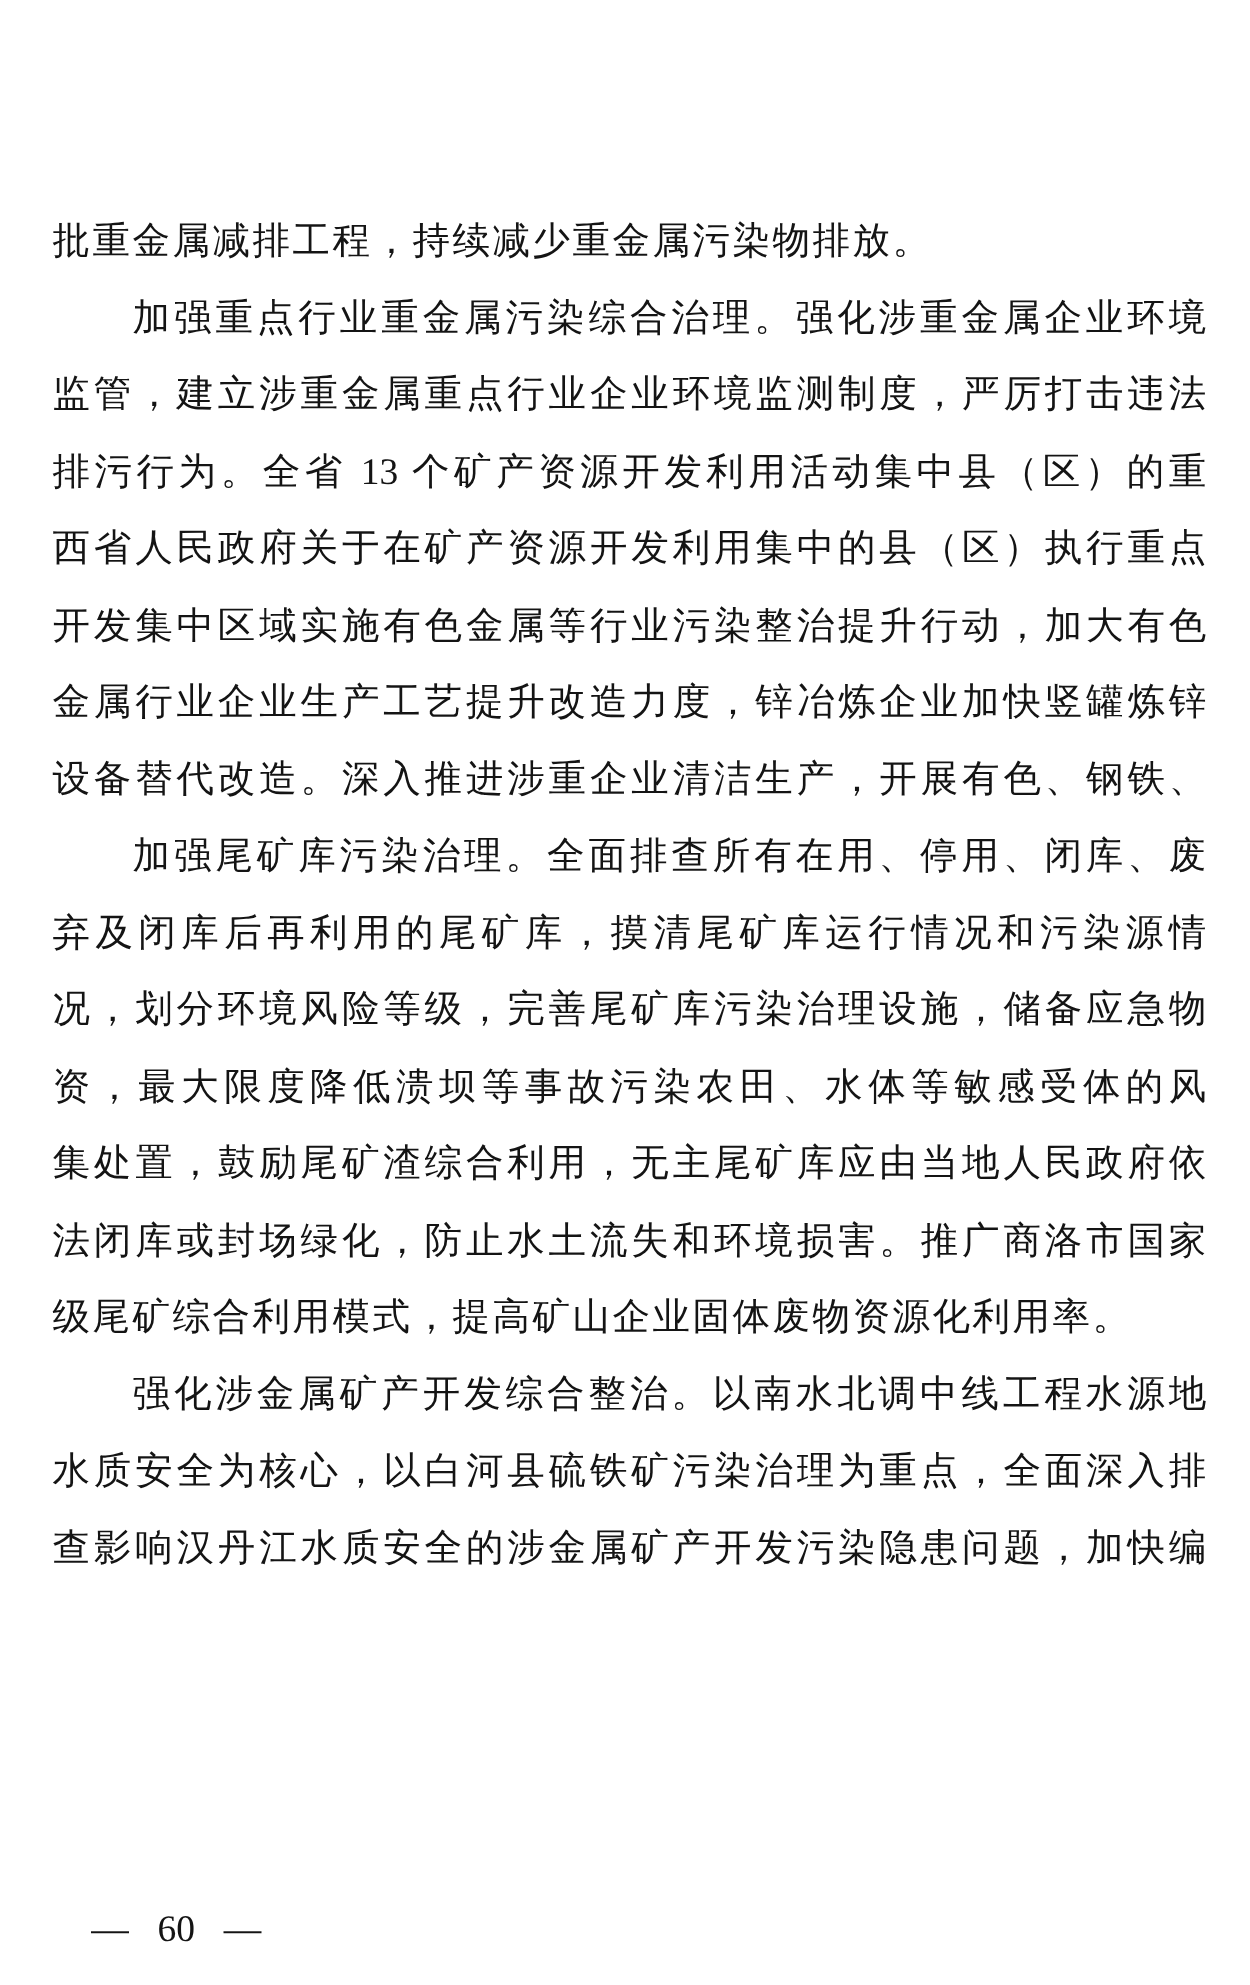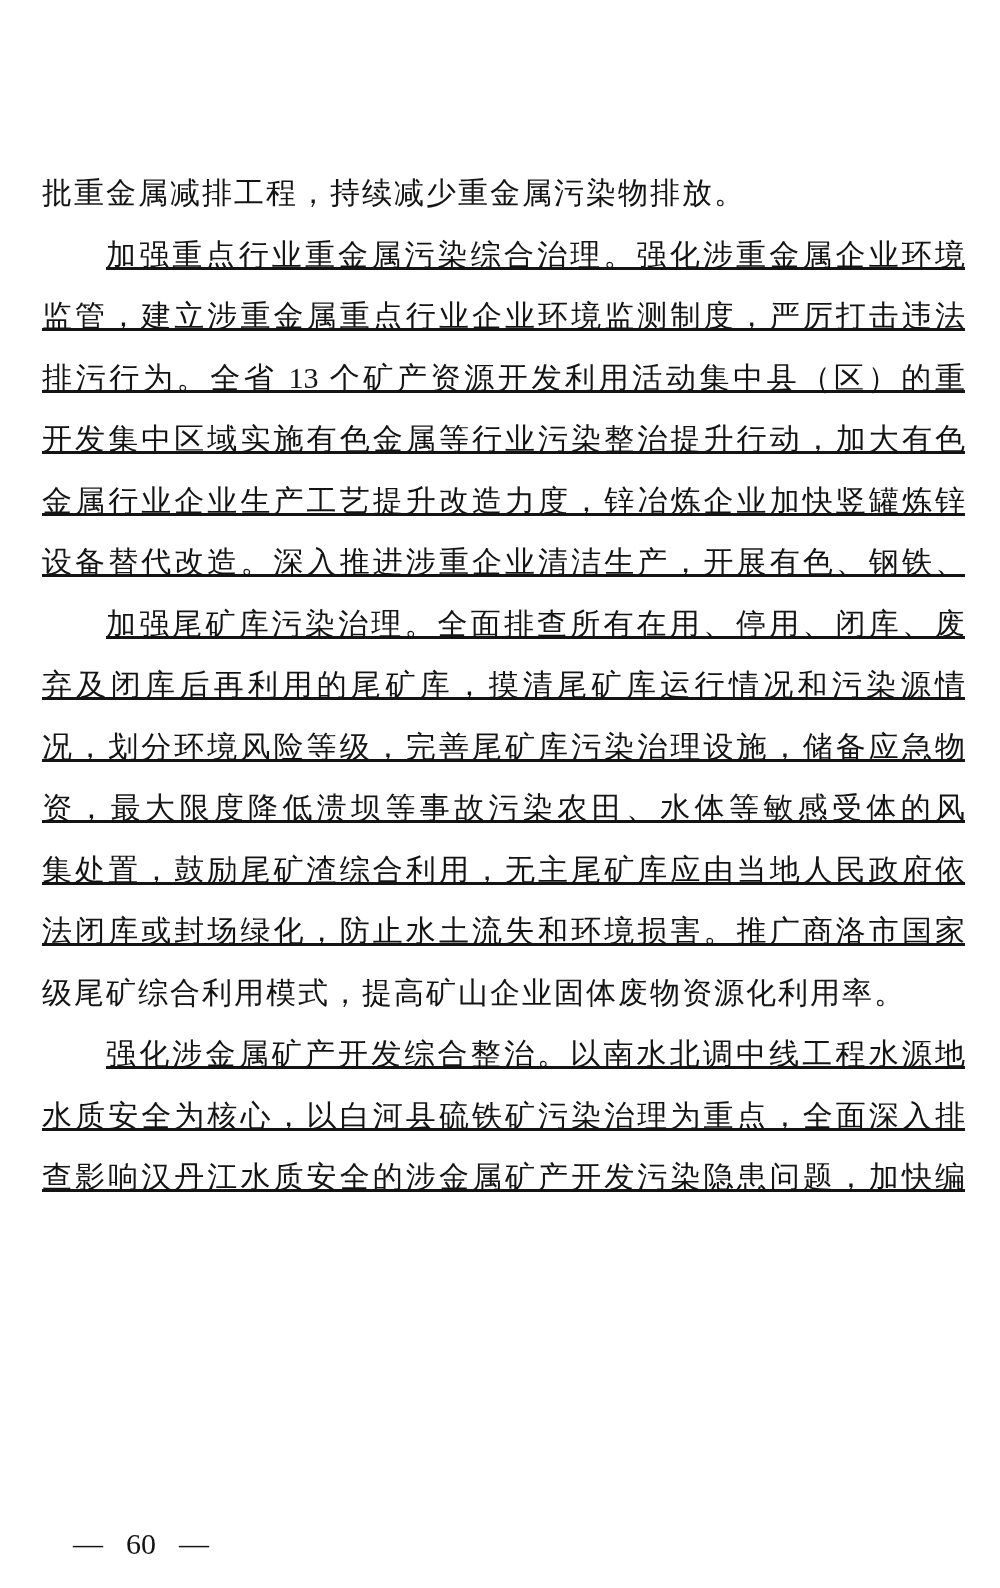--- a/index.html
+++ b/index.html
@@ -29,21 +29,20 @@
     font-size: 30px;
     letter-spacing: 2px;
     white-space: nowrap;
     font-weight: 400;
   }
   .line.fill {
     letter-spacing: 0;
     white-space: normal;
     text-align: justify;
     text-align-last: justify;
-    text-decoration: underline;
   }
   .line.indent {
     text-indent: 64px;
   }
   .page-footer {
     position: absolute;
     left: 73px;
     top: 1483px;
     height: 34px;
     display: flex;
@@ -59,20 +58,21 @@
 </head>
 <body>
 
 <div class="page">
 
   <main class="text-block" id="lines-container">
       <div class="line">批重金属减排工程，持续减少重金属污染物排放。</div>
       <div class="line indent fill">加强重点行业重金属污染综合治理。强化涉重金属企业环境</div>
       <div class="line fill">监管，建立涉重金属重点行业企业环境监测制度，严厉打击违法</div>
       <div class="line fill">排污行为。全省 13 个矿产资源开发利用活动集中县（区）的重</div>
+      <div class="line fill">西省人民政府关于在矿产资源开发利用集中的县（区）执行重点</div>
       <div class="line fill">开发集中区域实施有色金属等行业污染整治提升行动，加大有色</div>
       <div class="line fill">金属行业企业生产工艺提升改造力度，锌冶炼企业加快竖罐炼锌</div>
       <div class="line fill">设备替代改造。深入推进涉重企业清洁生产，开展有色、钢铁、</div>
       <div class="line indent fill">加强尾矿库污染治理。全面排查所有在用、停用、闭库、废</div>
       <div class="line fill">弃及闭库后再利用的尾矿库，摸清尾矿库运行情况和污染源情</div>
       <div class="line fill">况，划分环境风险等级，完善尾矿库污染治理设施，储备应急物</div>
       <div class="line fill">资，最大限度降低溃坝等事故污染农田、水体等敏感受体的风</div>
       <div class="line fill">集处置，鼓励尾矿渣综合利用，无主尾矿库应由当地人民政府依</div>
       <div class="line fill">法闭库或封场绿化，防止水土流失和环境损害。推广商洛市国家</div>
       <div class="line">级尾矿综合利用模式，提高矿山企业固体废物资源化利用率。</div>

